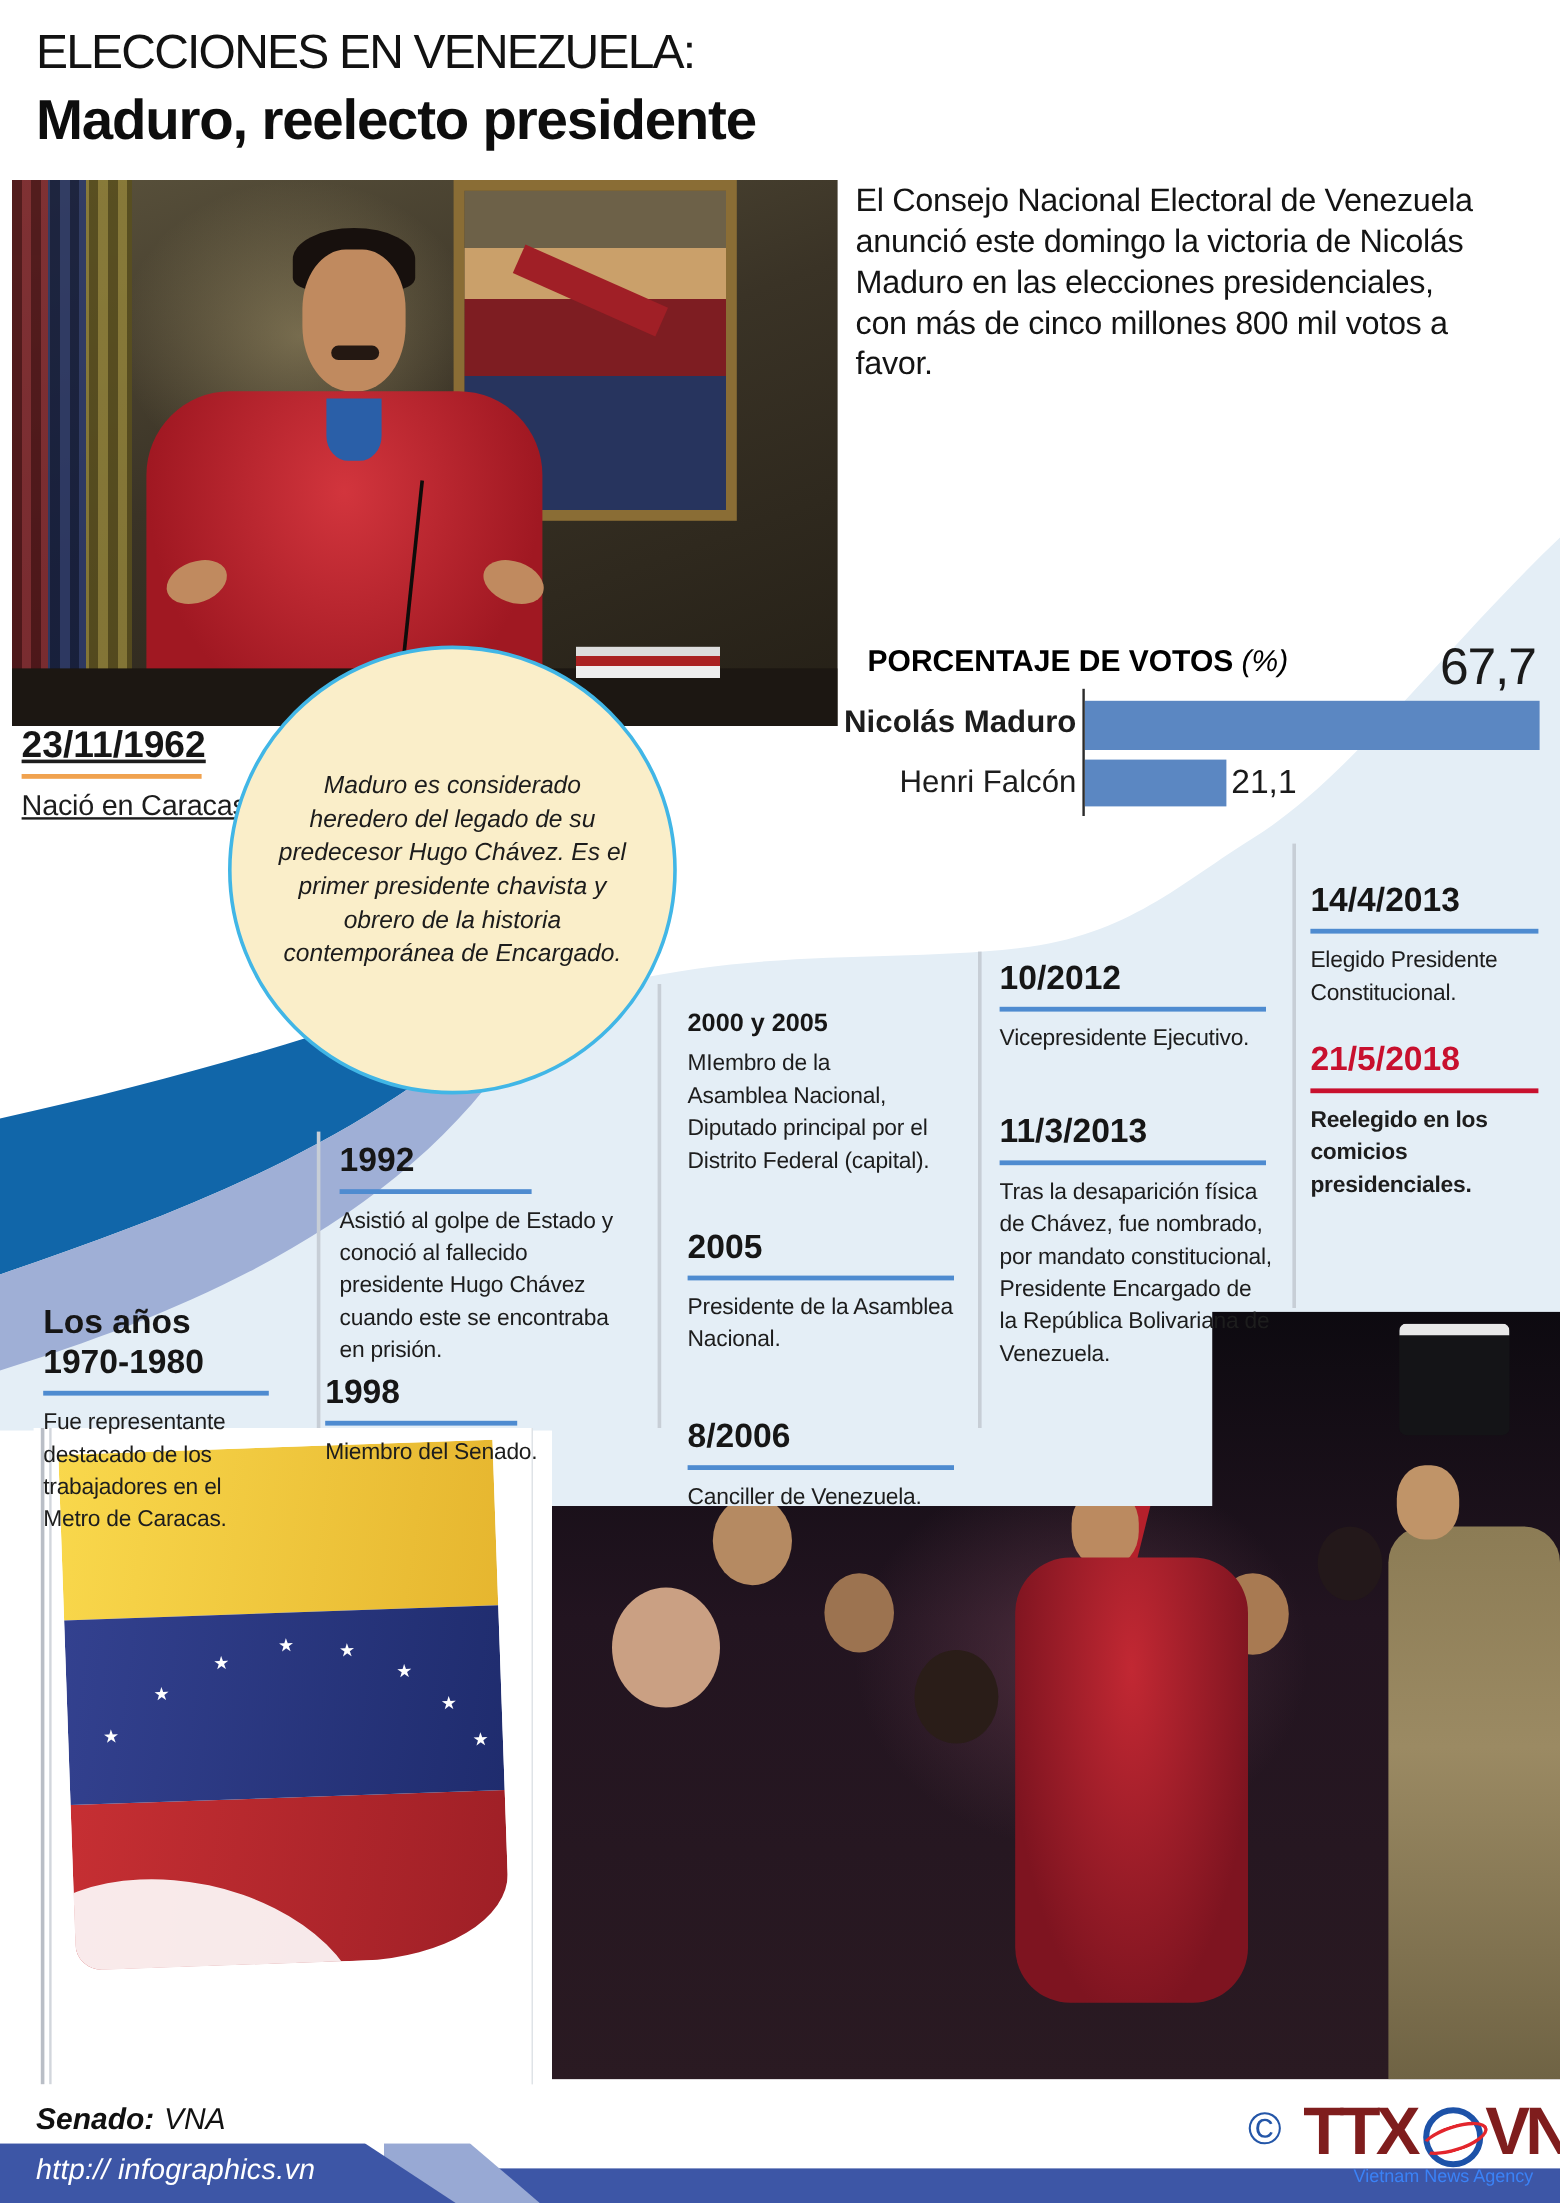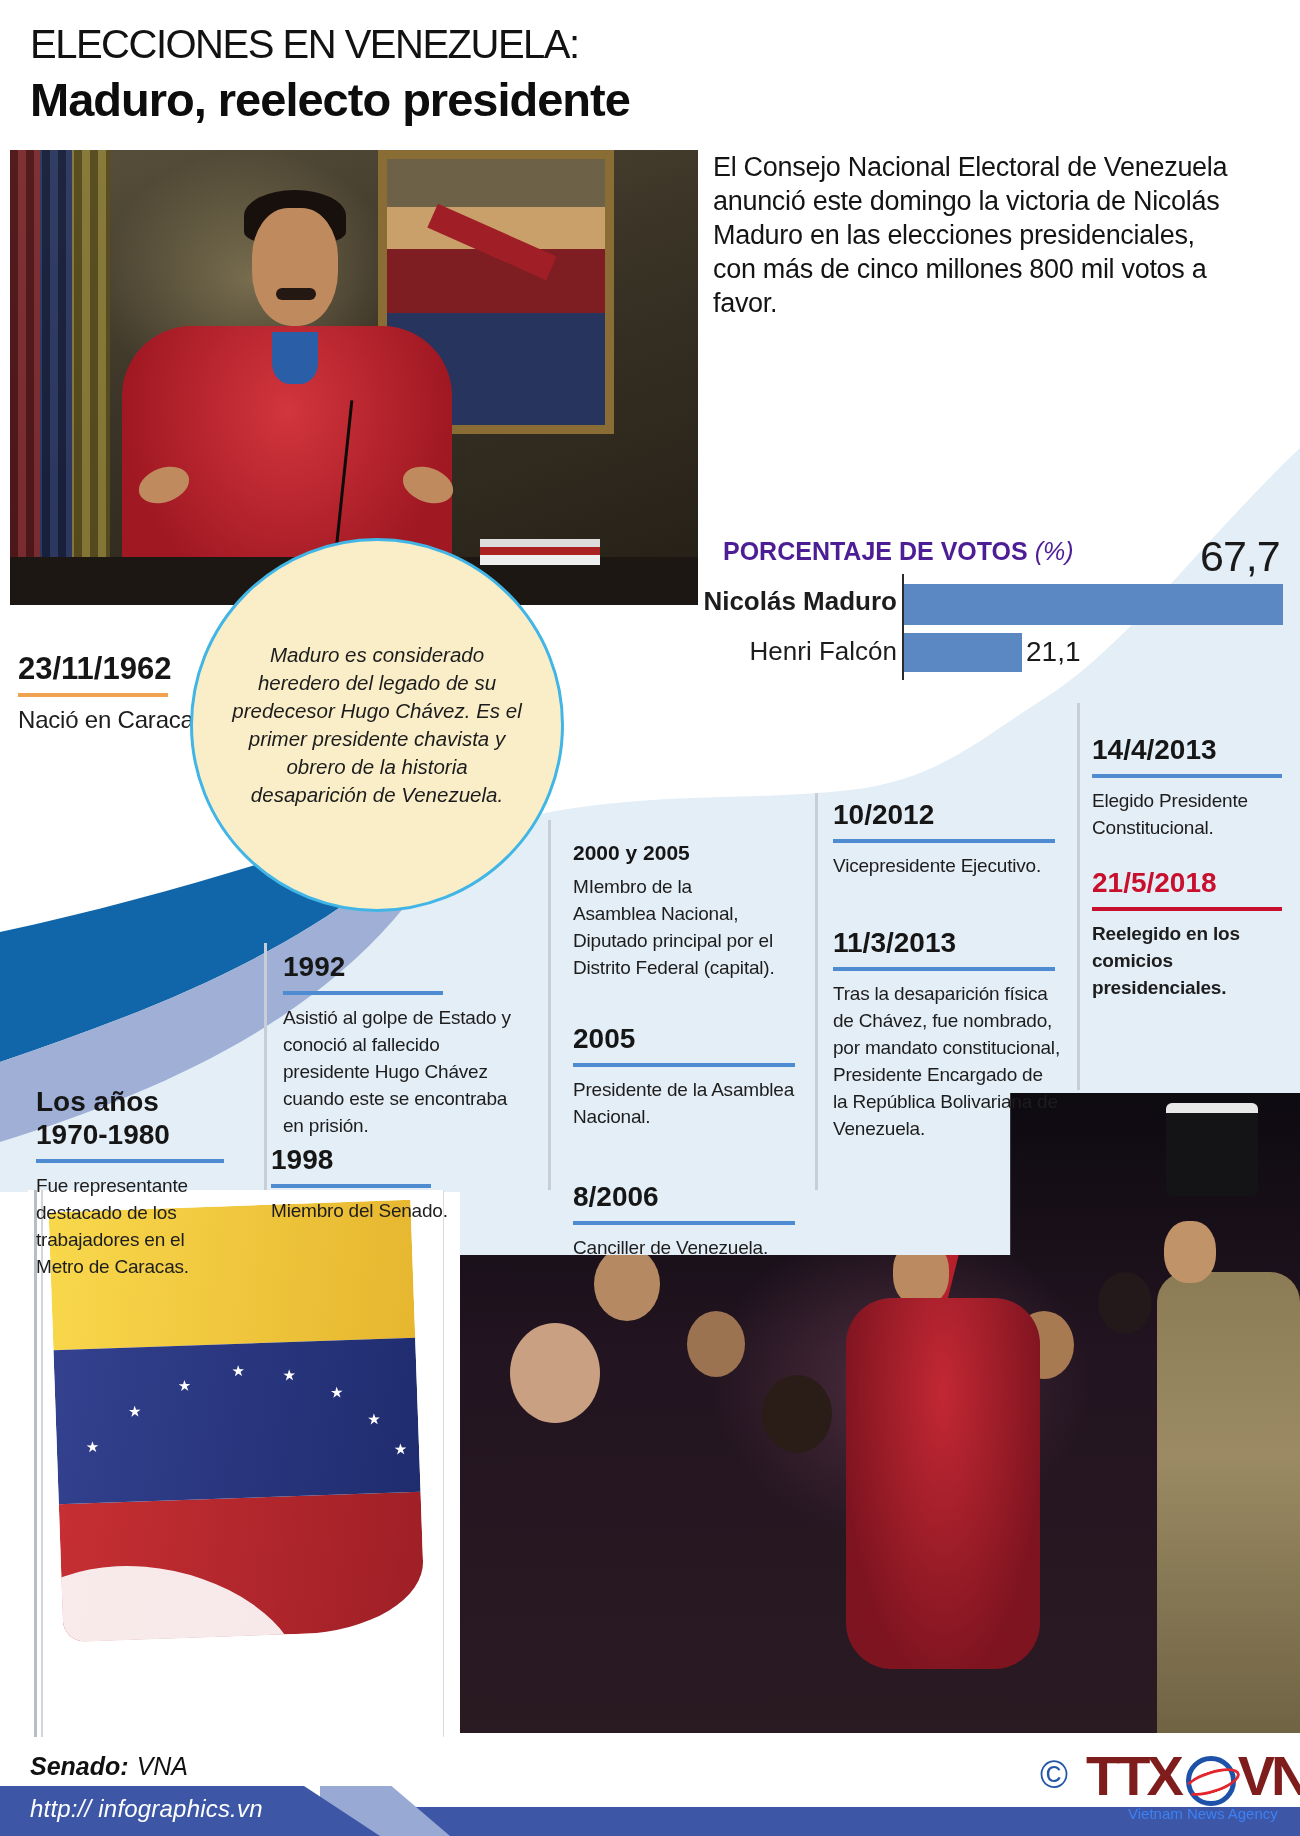--- a/index.html
+++ b/index.html
@@ -5,21 +5,21 @@
   html,body{margin:0;padding:0;background:#fff;}
   #page{position:relative;width:1300px;height:1836px;background:#fff;overflow:hidden;
         font-family:"Liberation Sans",sans-serif;color:#1d1d1d;}
   .abs{position:absolute;}
   
   .title1{left:30px;top:22px;font-size:40px;letter-spacing:-1.5px;color:#121212;z-index:4;}
   .title2{left:30px;top:72px;font-size:47px;font-weight:700;letter-spacing:-1px;color:#0d0d0d;z-index:4;}
   
   .intro{left:713px;top:150px;width:520px;font-size:27px;line-height:34px;letter-spacing:-0.3px;color:#141414;z-index:4;}
   
-  .chart-title{left:723px;top:537px;font-size:25px;font-weight:700;color:#4c1d95;z-index:4;}
+  .chart-title{left:723px;top:537px;font-size:25px;font-weight:700;color:#000000;z-index:4;}
   .chart-title .unit{font-weight:400;font-style:italic;}
   .bar-axis{left:902px;top:574px;width:2px;height:106px;background:#2b2b2b;z-index:4;}
   .bar-label{width:197px;text-align:right;font-size:26px;z-index:4;left:700px;}
   .bar-label.b{font-weight:700;}
   .bar{background:#5B87C2;z-index:3;}
   .val-big{left:1200px;top:532px;font-size:43px;letter-spacing:-1px;color:#1a1a1a;z-index:4;}
   .val-small{left:1026px;top:636px;font-size:28px;color:#1a1a1a;z-index:4;}
   
   .tblock{z-index:4;}
   .tdate{font-size:28px;font-weight:700;color:#161616;line-height:33px;}
@@ -139,28 +139,28 @@
     <span>PORCENTAJE DE VOTOS</span> <span class="unit">(%)</span>
   </div>
   <div class="abs val-big">67,7</div>
   <div class="abs bar-label b" style="top:586px;">Nicolás Maduro</div>
   <div class="abs bar" style="left: 904px; top: 584px; height: 41px; width: 379px; background: rgb(91, 135, 194);"></div>
   <div class="abs bar-label" style="top:636px;">Henri Falcón</div>
   <div class="abs bar" style="left: 904px; top: 633px; height: 39px; width: 118px; background: rgb(91, 135, 194);"></div>
   <div class="abs val-small">21,1</div>
   <div class="abs bar-axis"></div>
 
-  <div class="abs tblock" style="left:18px;top:652px;width:230px;">
+  <div class="abs tblock" style="left:18px;top:604px;width:230px;text-decoration:underline;">
     <div class="tdate big">23/11/1962</div>
     <div class="trule orange" style="width:150px;"></div>
     <div class="ttext big">Nació en Caracas</div>
   </div>
 
   <div class="abs bubble">
-    <div class="bubble-text">Maduro es considerado heredero del legado de su predecesor Hugo Chávez. Es el primer presidente chavista y obrero de la historia desaparición de Venezuela.</div>
+    <div class="bubble-text">Maduro es considerado heredero del legado de su predecesor Hugo Chávez. Es el primer presidente chavista y obrero de la historia contemporánea de Encargado.</div>
   </div>
 
   <div class="abs sep" style="left:264px;top:943px;height:247px;"></div>
   <div class="abs sep" style="left:548px;top:820px;height:370px;"></div>
   <div class="abs sep" style="left:815px;top:793px;height:397px;"></div>
   <div class="abs sep" style="left:1077px;top:703px;height:387px;"></div>
 
   <div class="abs tblock" style="left:36px;top:1085px;width:195px;">
     <div class="tdate">Los años 1970-1980</div>
     <div class="trule" style="width:188px;"></div>

